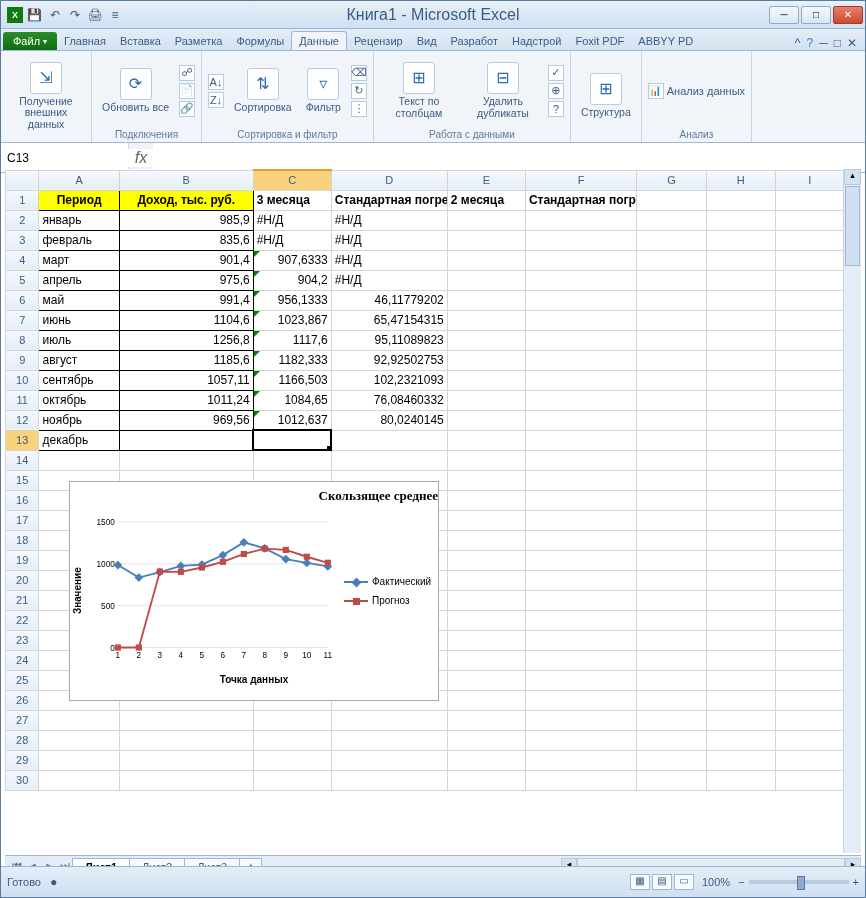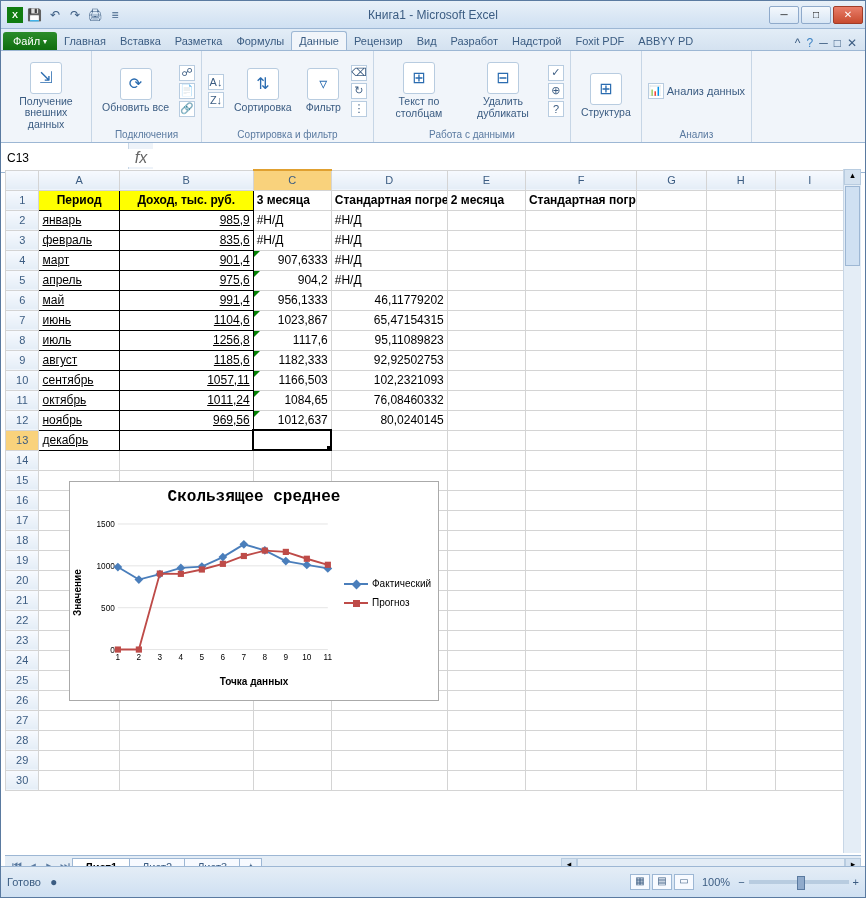--- a/index.html
+++ b/index.html
@@ -3,21 +3,21 @@
 <meta charset="utf-8">
 <style>
   * { box-sizing: border-box; margin: 0; padding: 0; font-family: "Segoe UI", Tahoma, sans-serif; }
   body { background: #fff; width: 866px; height: 898px; overflow: hidden; position: relative; border: 1px solid #5a7aa0; }
   
   
   .titlebar { height: 28px; background: linear-gradient(#e8f0f8,#cfe0f2); display: flex; align-items: center; border-bottom: 1px solid #9db7d4; position: relative; }
   .titlebar .excel-icon { width: 16px; height: 16px; margin: 0 3px 0 6px; background: #107c10; font-size: 9px; color:#fff; display:flex; align-items:center; justify-content:center; font-weight:bold;}
   .qat { display: flex; gap: 2px; align-items:center; }
   .qat span { width: 18px; height: 18px; display:inline-flex; align-items:center; justify-content:center; font-size:12px; color:#3b5c82; }
-  .title-text { position:absolute; left:0; right:0; text-align:center; font-size:12px; color:#3b5c82; pointer-events:none;}
+  .title-text { position:absolute; left:0; right:0; text-align:center; font-size:16px; color:#3b5c82; pointer-events:none;}
   .win-btns { margin-left:auto; display:flex; gap:0; }
   .win-btns div { width: 30px; height: 18px; border: 1px solid #8faacb; margin-right:2px; display:flex; align-items:center; justify-content:center; font-size:10px; background:linear-gradient(#f4f8fc,#d8e6f4); border-radius:2px;}
   .win-btns .close { background: linear-gradient(#e97e6a,#c84b2f); color:#fff; border-color:#a03c28;}
 
   
   .tabs { height: 22px; background: linear-gradient(#e3edf7,#d4e2f0); display:flex; align-items:flex-end; border-bottom:1px solid #9db7d4; font-size:11px;}
   .file-tab { background: linear-gradient(#2a8c2a,#0f6e0f); color:#fff; padding: 3px 10px; border-radius:3px 3px 0 0; margin-left:2px; display:flex; align-items:center; gap:3px;}
   .file-tab:after { content:"▾"; font-size:8px;}
   .tab { padding: 3px 7px; color:#3b5c82; cursor:pointer;}
   .tab.active { background:#f1f5fa; border:1px solid #9db7d4; border-bottom:none; border-radius:3px 3px 0 0;}
@@ -53,36 +53,36 @@
   table.grid th, table.grid td { border:1px solid #d4d4d4; height:20px; padding:0 3px; overflow:hidden; white-space:nowrap;}
   table.grid th { background:linear-gradient(#f7faff,#e4edf6); font-weight:normal; color:#3b5c82; font-size:11px; text-align:center;}
   th.rh { width:30px; background:linear-gradient(#f7faff,#e4edf6); font-size:11px; text-align:center;}
   th.ch { height:20px;}
   th.ch.sel { background:#f9d27c; border-top:2px solid #e0a030;}
   th.rh.sel { background:#f9d27c;}
   .corner { width:30px; background:#e4edf6;}
   
   
   .hdr-y { background:#ffff00; text-align:center; font-weight:bold; border:1px solid #000 !important;}
-  .data-b { border:1px solid #000 !important;text-decoration:underline;}
+  .data-b { border:1px solid #000 !important;}
   .r { text-align:right;}
   .l { text-align:left;}
   .gm { position:relative;}
   .gm:before { content:""; position:absolute; left:0; top:0; border-left:6px solid #0a0; border-top:6px solid transparent; transform:rotate(0);}
   .gm:before { border-top:none; width:0; height:0; border-left:5px solid transparent; border-top:5px solid #008000; left:0; top:0;}
   
   .gm:after { content:""; position:absolute; left:0; top:0; width:0; height:0; border-top:6px solid #008000; border-right:6px solid transparent;}
   .gm:before { display:none;}
 
   .selcell { border:2px solid #000 !important; position:relative;}
   .selcell:after { content:""; position:absolute; right:-3px; bottom:-3px; width:6px; height:6px; background:#000;}
 
   
   .chart-obj { position:absolute; left:64px; top:312px; width:370px; height:220px; background:#fff; border:1px solid #aaa;}
-  .chart-title { text-align:center; font-weight:bold; font-size:16px; padding:6px 0 2px; font-family:Liberation Mono, monospace;}
+  .chart-title { text-align:right; font-weight:bold; font-size:13px; padding:6px 0 2px; font-family:Liberation Serif, serif;}
   .chart-body { display:flex; height:170px;}
   .y-label { writing-mode:vertical-rl; transform:rotate(180deg); font-size:10px; font-weight:bold; text-align:center; padding:0 2px;}
   .plot { flex:1; position:relative; margin:4px 4px 0 2px;}
   .plot svg { width:100%; height:100%;}
   .legend { width:100px; font-size:10px; display:flex; flex-direction:column; justify-content:center; gap:8px; padding-left:6px;}
   .legend-item { display:flex; align-items:center; gap:4px;}
   .lg-line { width:24px; height:10px; position:relative;}
   .lg-line:before { content:""; position:absolute; left:0; right:0; top:4px; height:2px;}
   .lg-line:after { content:""; position:absolute; left:9px; top:2px; width:7px; height:7px;}
   .lg-blue:before { background:#4a7ebb;}

